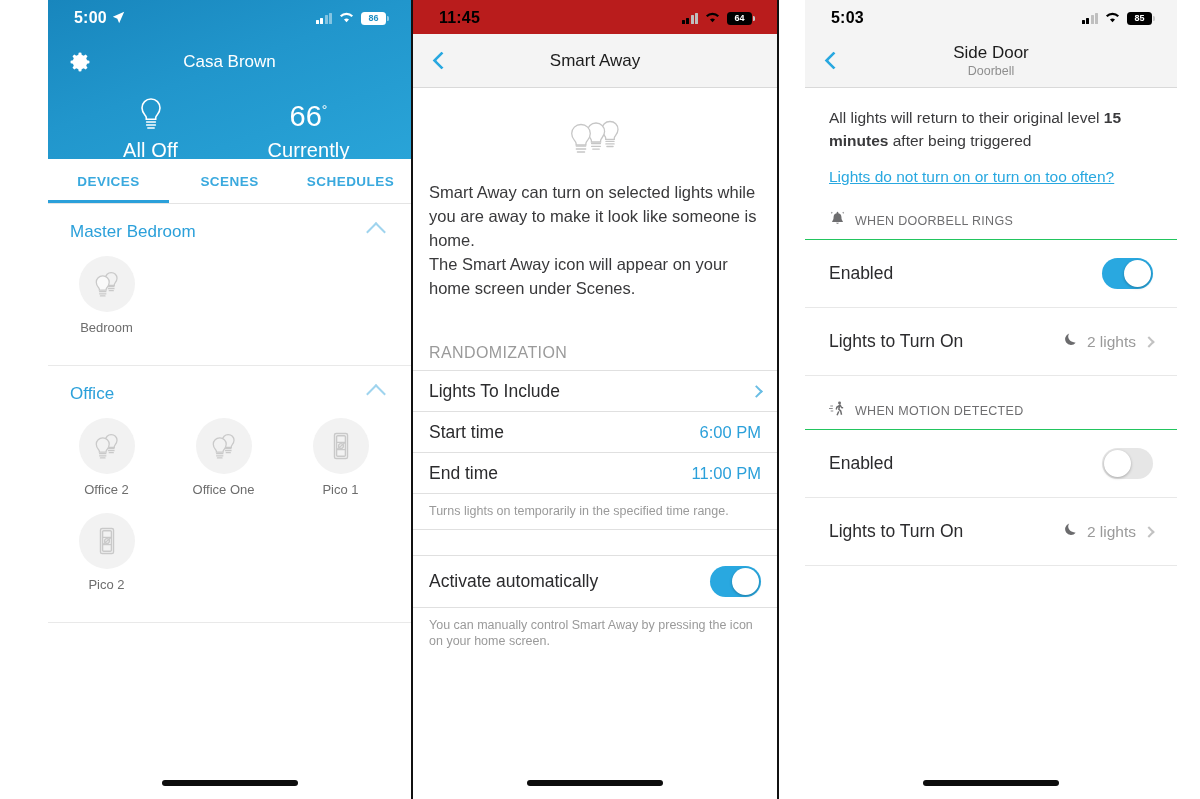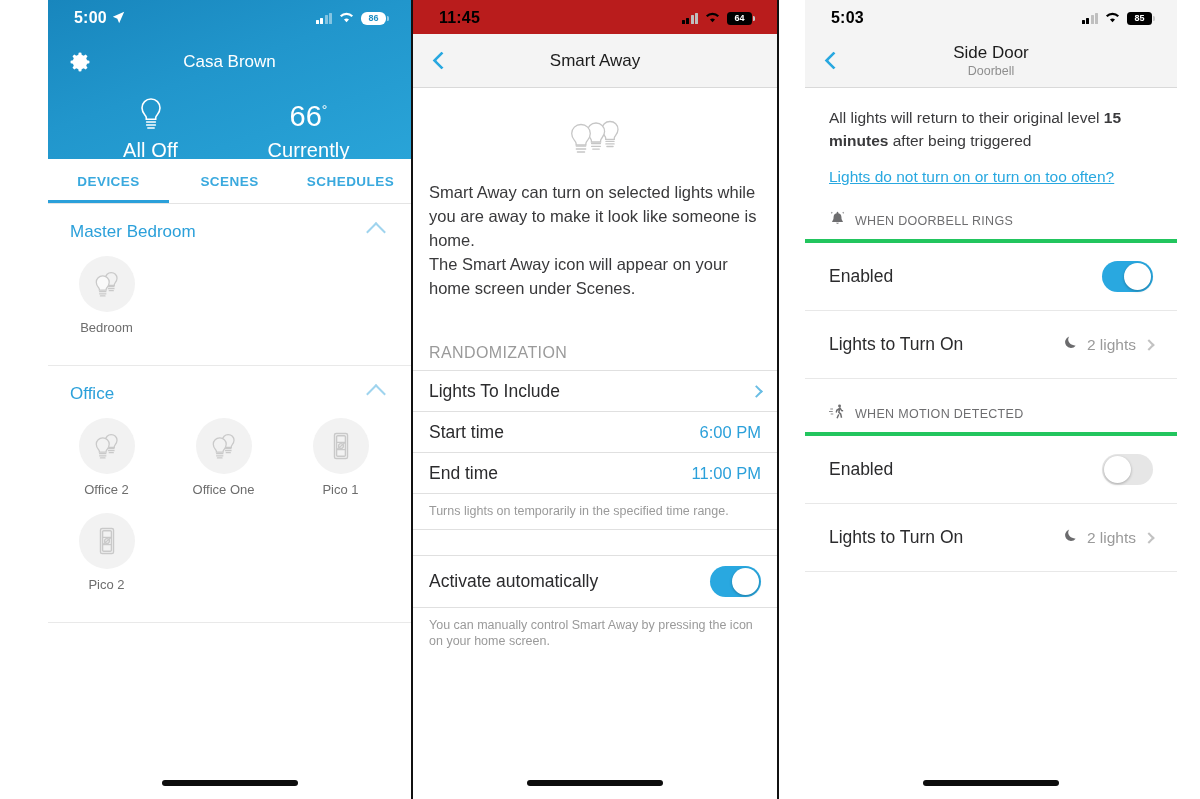--- a/index.html
+++ b/index.html
@@ -37,21 +37,21 @@
   .batt { position:relative; display:flex; align-items:center; }
   .batt .body { width:25px; height:13px; border-radius:3.5px; display:flex;
                 align-items:center; justify-content:center; }
   .batt .body span { font-size:9px; font-weight:bold; line-height:1; }
   .batt .nub { width:2px; height:5px; border-radius:0 1.5px 1.5px 0; margin-left:1px; }
 
   
   .sb-light .sb-time { color:#fff; }
   .sb-light .cell i { background:#ffffff; }
   .sb-light .cell i.dim { background:rgba(255,255,255,.45); }
-  .sb-light .batt .body { background:#fff;border-radius:6px; }
+  .sb-light .batt .body { background:#fff; }
   .sb-light .batt .body span { color:#1f8fc4; }
   .sb-light .batt .nub { background:rgba(255,255,255,.5); }
 
   
   .sb-dark .sb-time { color:#000; }
   .sb-dark .cell i { background:#000; }
   .sb-dark .cell i.dim { background:#bfbfbf; }
   .sb-dark .batt .body { background:#000; }
   .sb-dark .batt .body span { color:#fff; }
   .sb-dark .batt .nub { background:#c9c9c9; }
@@ -126,21 +126,21 @@
 
   .row-tall { height:52px; }
 
   
   .p3-body { padding:18px 24px 0 24px; }
   .p3-note { font-size:15.5px; line-height:23px; color:#3a3a3c; }
   .p3-note b { font-weight:bold; }
   .p3-link { display:inline-block; margin-top:16px; font-size:15.5px; color:#29a8e0;
              text-decoration:underline; }
   .sec-head { display:flex; align-items:center; gap:9px; padding:24px 24px 8px;
-              border-bottom:4px solid #22c55e; }
+              border-bottom:1px solid #22c55e; }
   .sec-head .txt { font-size:12.5px; letter-spacing:.3px; color:#6e6e70; }
   .p3-row { display:flex; align-items:center; justify-content:space-between;
             padding:0 24px; height:68px; border-bottom:1px solid #e8e8e8; }
   .p3-row .lbl { font-size:17.5px; color:#2b2b2d; }
   .p3-right { display:flex; align-items:center; gap:9px; }
   .p3-right .v { font-size:15.5px; color:#9a9a9a; }
   .p3-chev { width:8px; height:8px; border-right:2px solid #c2c2c2;
              border-top:2px solid #c2c2c2; transform:rotate(45deg); }
 
   

